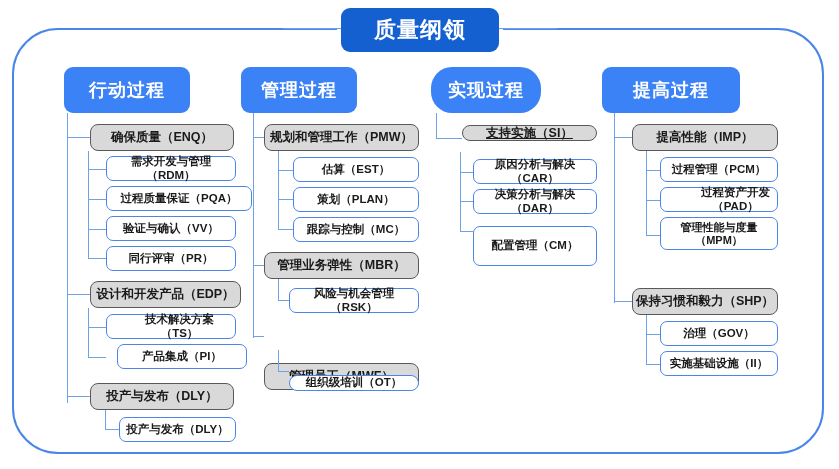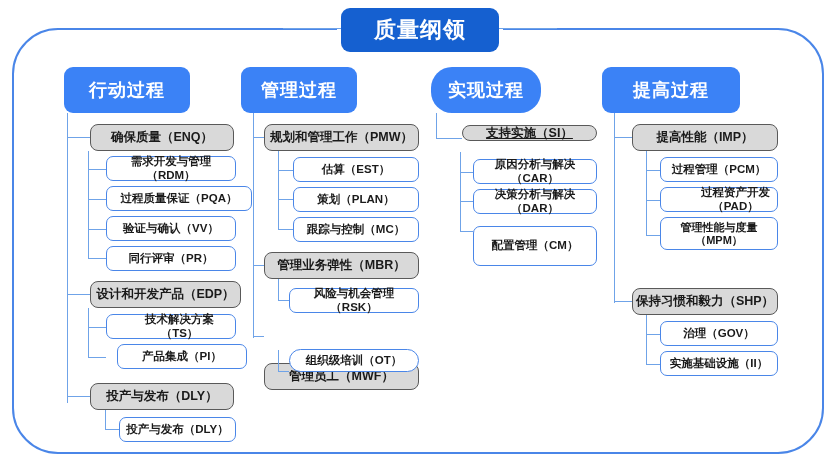--- a/index.html
+++ b/index.html
@@ -173,21 +173,21 @@
   <div class="node-l3" style="left:293px; top:217px; width:126px; height:25px;">跟踪与控制（MC）</div>
 
   <div class="node-l2" style="left:264px; top:252px; width:155px; height:27px;">管理业务弹性（MBR）</div>
   <div class="ln ln-v" style="left:278px; top:279px; height:21px;"></div>
   <div class="ln ln-h" style="left:278px; top:300px; width:11px;"></div>
   <div class="node-l3" style="left:289px; top:288px; width:130px; height:25px;">风险与机会管理（RSK）</div>
 
   <div class="node-l2" style="left:264px; top:323px; width:155px; height:27px;margin-top:40px;">管理员工（MWF）</div>
   <div class="ln ln-v" style="left:278px; top:350px; height:21px;"></div>
   <div class="ln ln-h" style="left:278px; top:371px; width:11px;"></div>
-  <div class="node-l3" style="left:289px; top:349px; width:130px; height:23px;border-radius:12px;">组织级培训（OT）</div>
+  <div class="node-l3" style="left:289px; top:375px; width:130px; height:16px;border-radius:12px;">组织级培训（OT）</div>
 
   <div class="col-header" style="left:431px; top:67px; width:110px;border-radius:21px;">实现过程</div>
 
   <div class="ln ln-v" style="left:436px; top:113px; height:26px;"></div>
   <div class="ln ln-h" style="left:436px; top:138px; width:26px;"></div>
 
   <div class="node-l2" style="left:462px; top:125px; width:135px; height:16px;text-decoration:underline;">支持实施（SI）</div>
   <div class="ln ln-v" style="left:460px; top:152px; height:79px;"></div>
   <div class="ln ln-h" style="left:460px; top:172px; width:13px;"></div>
   <div class="ln ln-h" style="left:460px; top:201px; width:13px;"></div>

